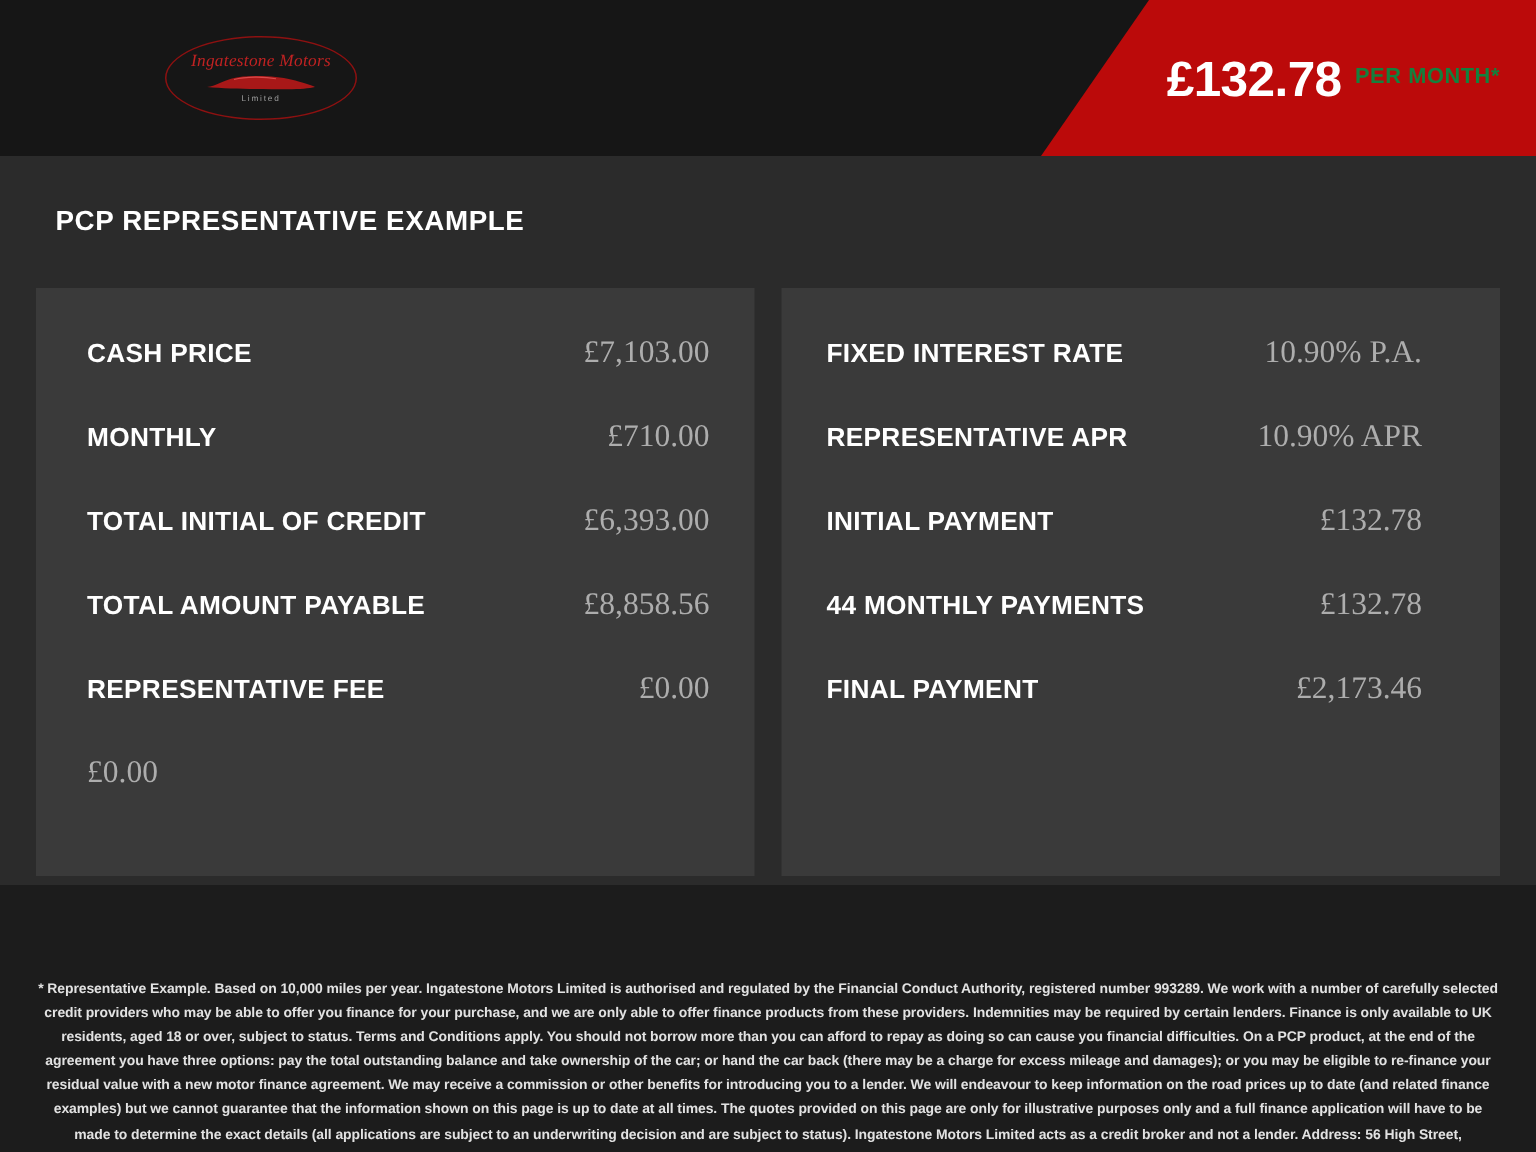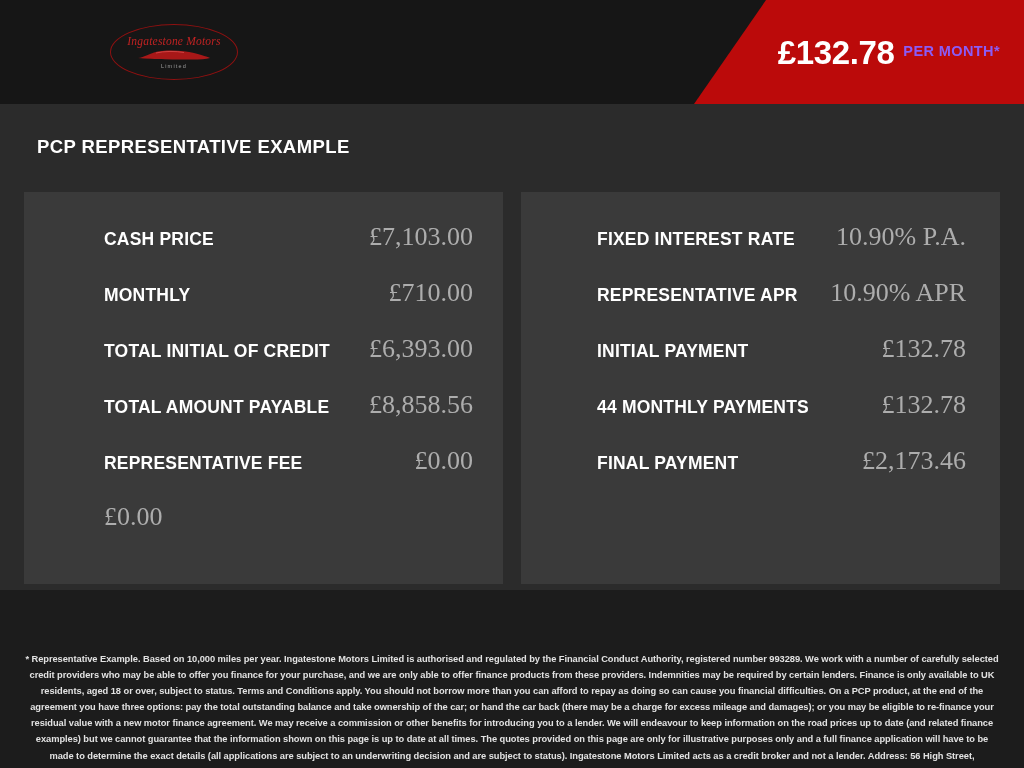--- a/index.html
+++ b/index.html
@@ -44,21 +44,21 @@
     gap: 9px;
   }
   #price {
     color: #ffffff;
     font-size: 33px;
     font-weight: bold;
     letter-spacing: -0.4px;
     line-height: 1;
   }
   #price-suffix {
-    color: #8b5cf6;
+    color: #15803d;
     font-size: 14.5px;
     font-weight: bold;
     letter-spacing: 0.4px;
     padding-bottom: 3px;
   }
 
   
   #logo {
     position: absolute;
     left: 110px;
@@ -119,38 +119,37 @@
     top: 192px;
     width: 976px;
     display: flex;
     gap: 18px;
   }
   .panel {
     width: 479px;
     background: #3a3a3a;
     padding: 30px 30px 26px 34px;
   }
-  .panel.right { padding-left: 30px; padding-right: 34px; }
+  .panel.right { padding-left: 30px; padding-right: 52px; }
   .row {
     display: flex;
     align-items: baseline;
     justify-content: space-between;
     height: 56px;
-    margin-left: 46px;
   }
   .row-label {
     color: #ffffff;
     font-size: 17.5px;
     font-weight: bold;
     letter-spacing: 0.2px;
     white-space: nowrap;
   }
   .row-value {
     color: #adadad;
-    font-size: 26px;
+    font-size: 21px;
     font-weight: normal;
     font-family: "Liberation Serif", serif;
     white-space: nowrap;
   }
 
   
   #footer {
     position: absolute;
     left: 0;
     bottom: 0;

